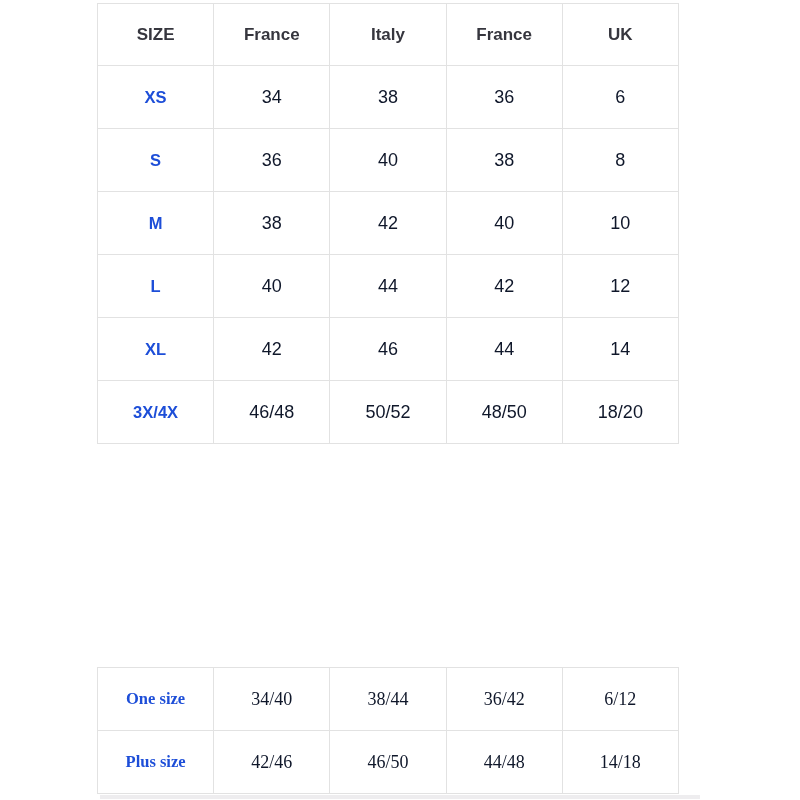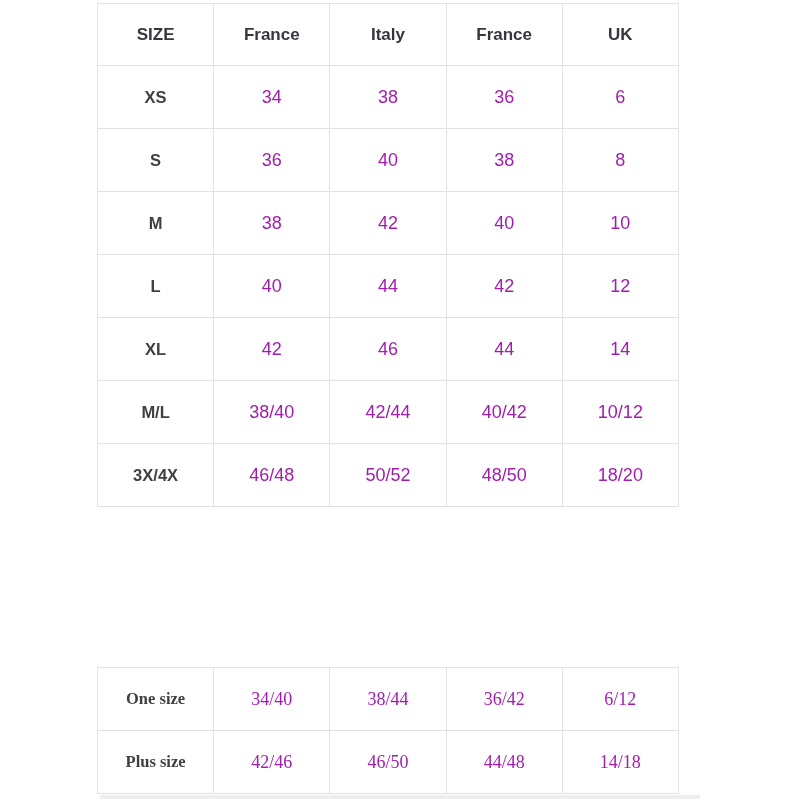--- a/index.html
+++ b/index.html
@@ -38,26 +38,26 @@
   .size-table tr { height: 63px; }
   .size-table tr.header-row { height: 62px; }
   .size-table th {
     font-size: 17px;
     font-weight: bold;
     color: #36363e;
   }
   .size-table td.row-label {
     font-size: 16.5px;
     font-weight: bold;
-    color: #404040;
+    color: #1d4ed8;
   }
   .size-table td.value {
     font-size: 18px;
     font-weight: 400;
-    color: #a21caf;
+    color: #0f172a;
   }
   .bottom-shadow {
     position: absolute;
     left: 100px;
     top: 795px;
     width: 600px;
     height: 4px;
     background: #eeedef;
   }
 </style>
@@ -104,27 +104,20 @@
       <td class="value">12</td>
     </tr>
     <tr>
       <td class="row-label">XL</td>
       <td class="value">42</td>
       <td class="value">46</td>
       <td class="value">44</td>
       <td class="value">14</td>
     </tr>
     <tr>
-      <td class="row-label">M/L</td>
-      <td class="value">38/40</td>
-      <td class="value">42/44</td>
-      <td class="value">40/42</td>
-      <td class="value">10/12</td>
-    </tr>
-    <tr>
       <td class="row-label">3X/4X</td>
       <td class="value">46/48</td>
       <td class="value">50/52</td>
       <td class="value">48/50</td>
       <td class="value">18/20</td>
     </tr>
   </tbody>
     </table>
 
   <table class="size-table extra">

